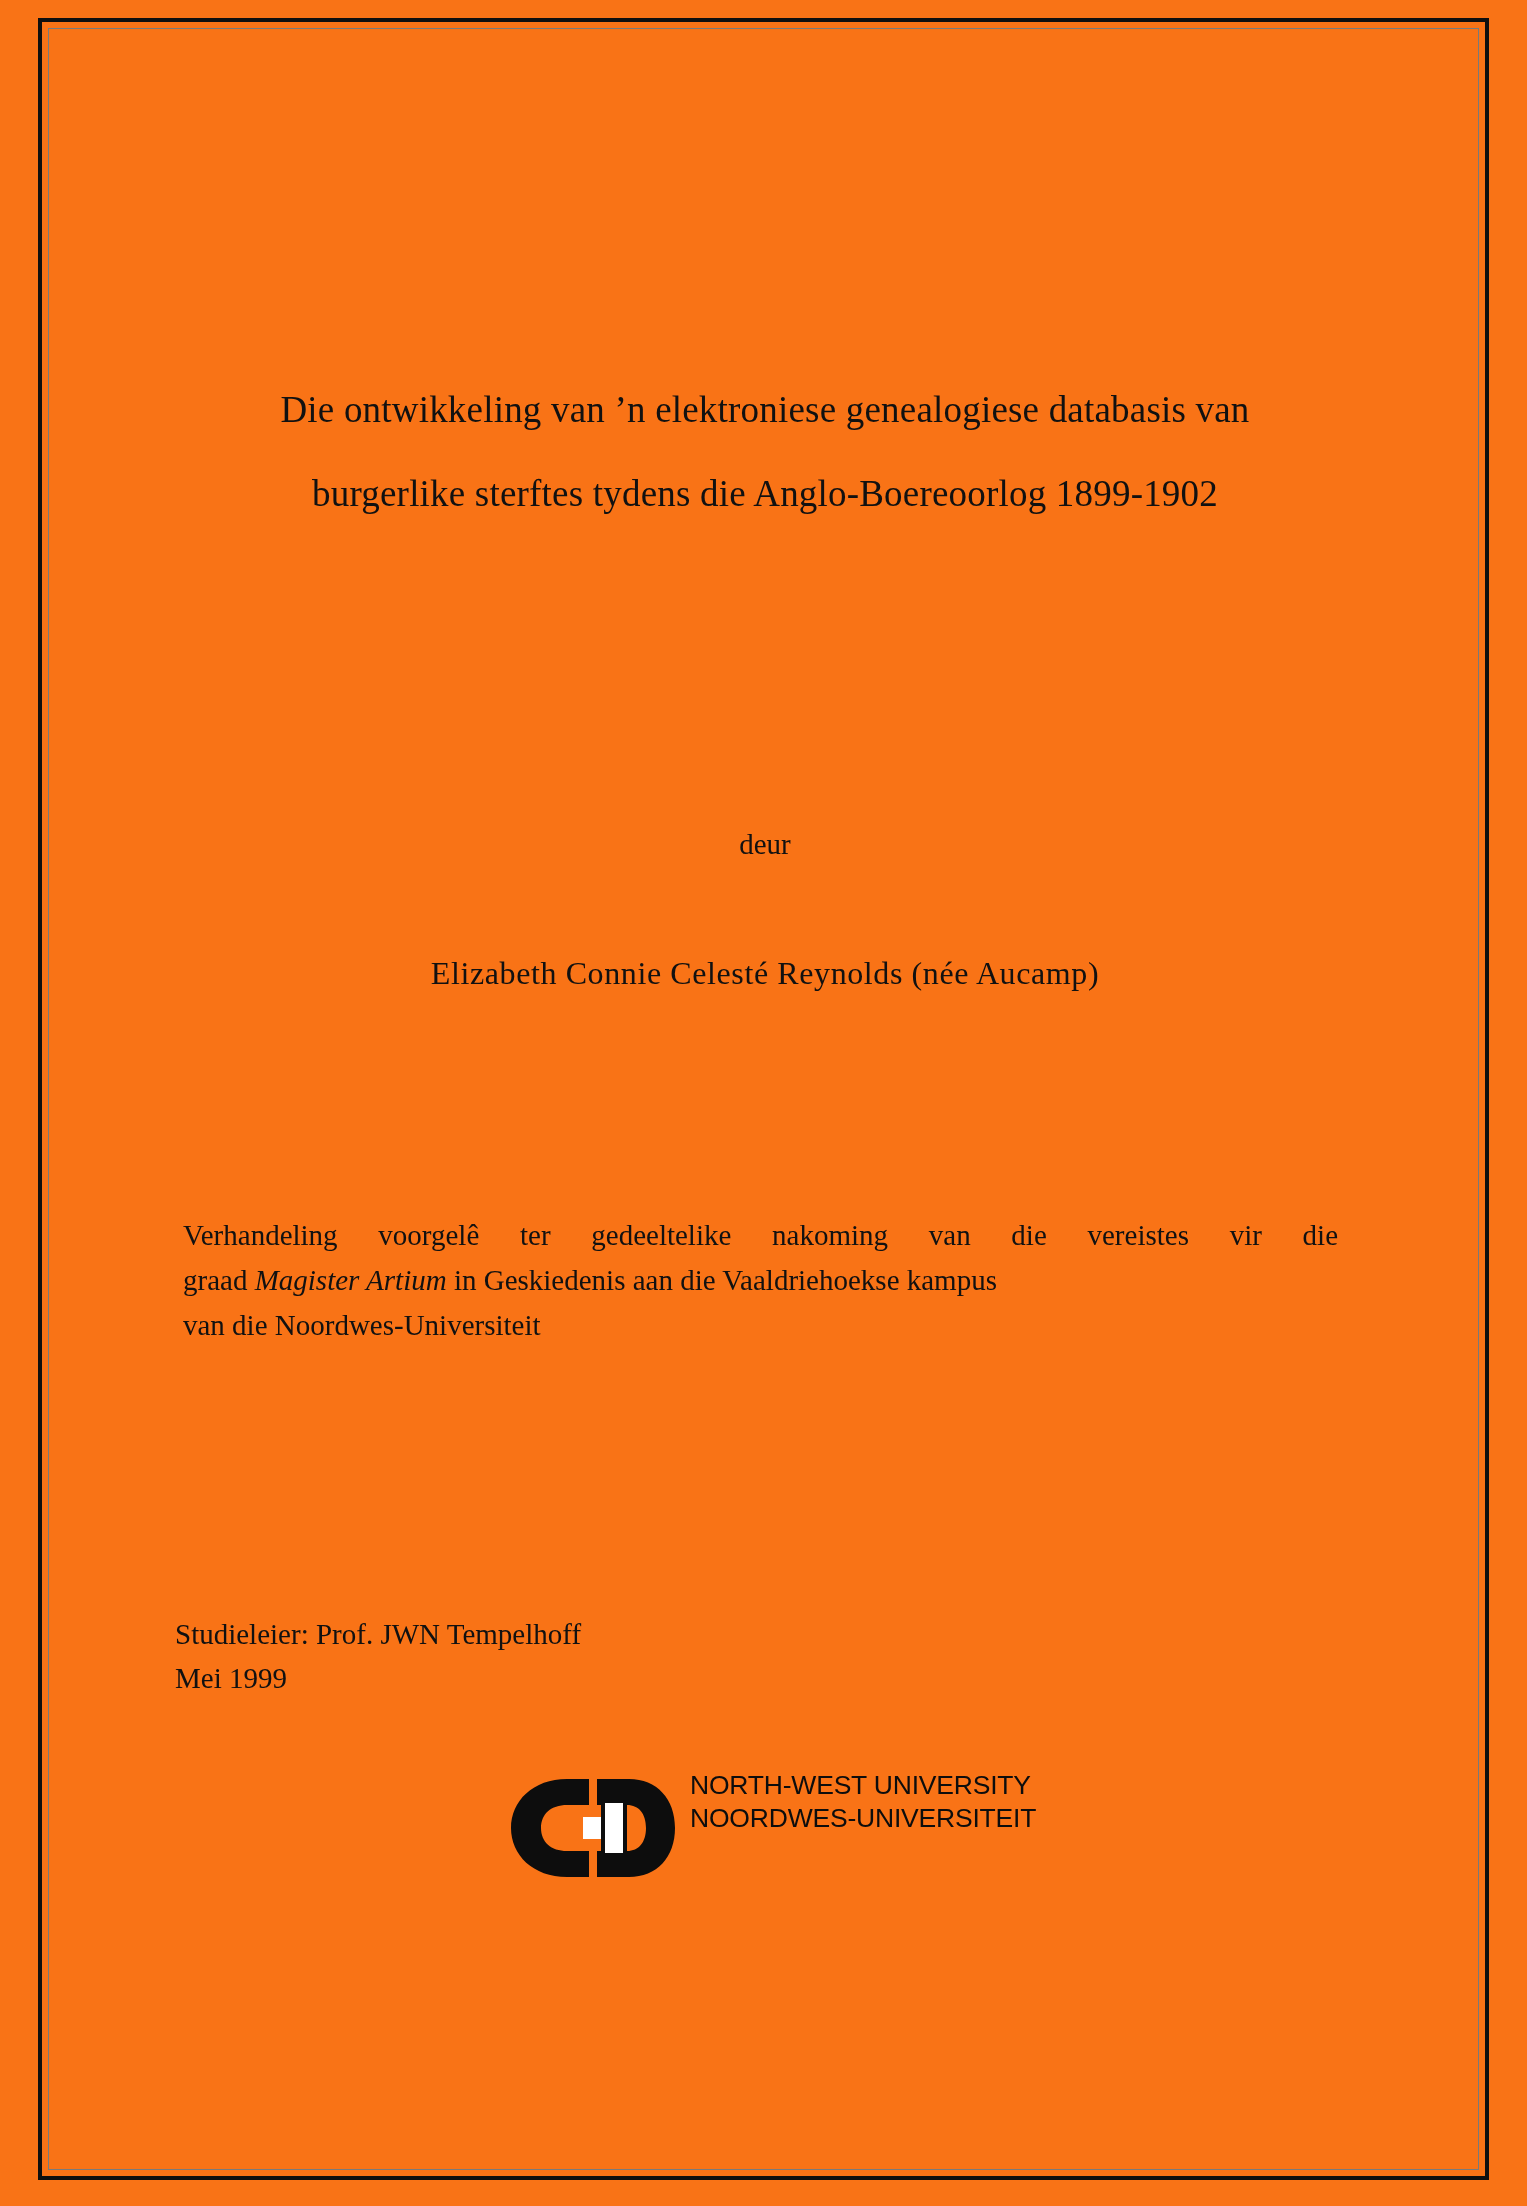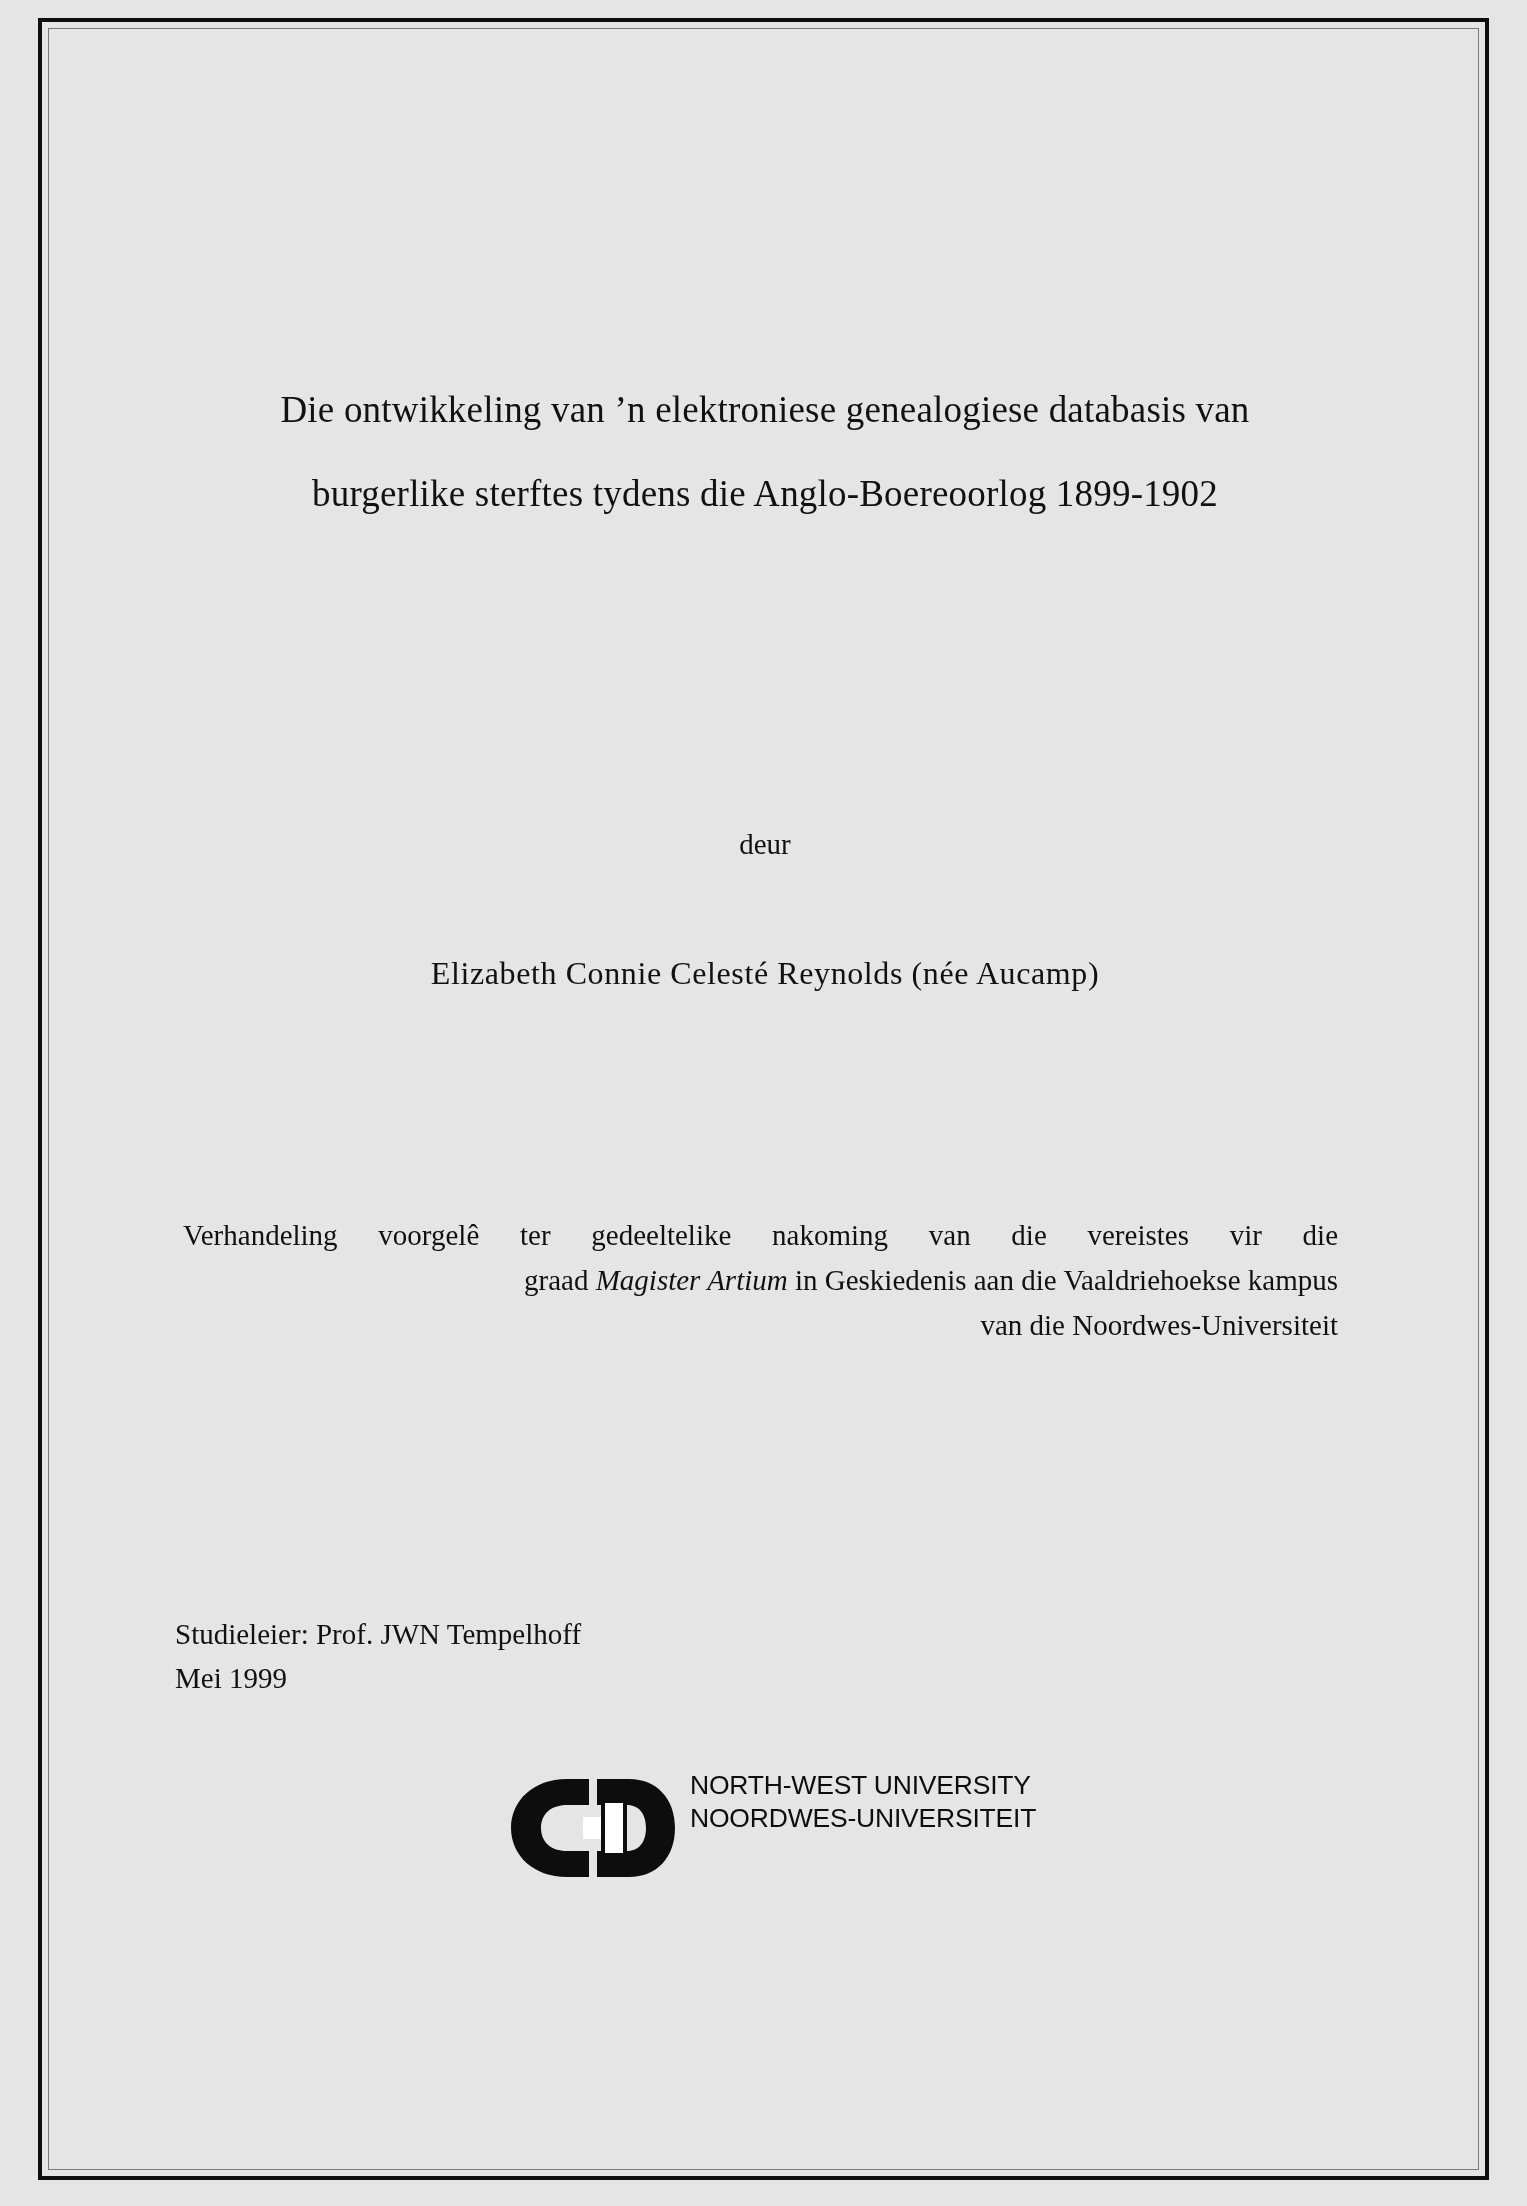--- a/index.html
+++ b/index.html
@@ -4,21 +4,21 @@
 <style>
   html, body {
     margin: 0;
     padding: 0;
     background: #ffffff;
   }
   .page {
     position: relative;
     width: 1527px;
     height: 2206px;
-    background: #e5e5e5;
+    background: #f97316;
     font-family: "Liberation Serif", serif;
     color: #111111;
     overflow: hidden;
   }
   
   .scan-border {
     position: absolute;
     left: 38px;
     top: 18px;
     width: 1451px;
@@ -82,21 +82,21 @@
     left: 8px;
     width: 1155px;
     font-size: 29px;
     line-height: 45px;
   }
   .statement .just {
     text-align: justify;
     text-align-last: justify;
   }
   .statement .normal {
-    text-align: right;
+    text-align: left;
   }
   .statement i {
     font-style: italic;
   }
 
   .supervisor-block {
     position: absolute;
     top: 1612px;
     left: 0;
     width: 900px;

